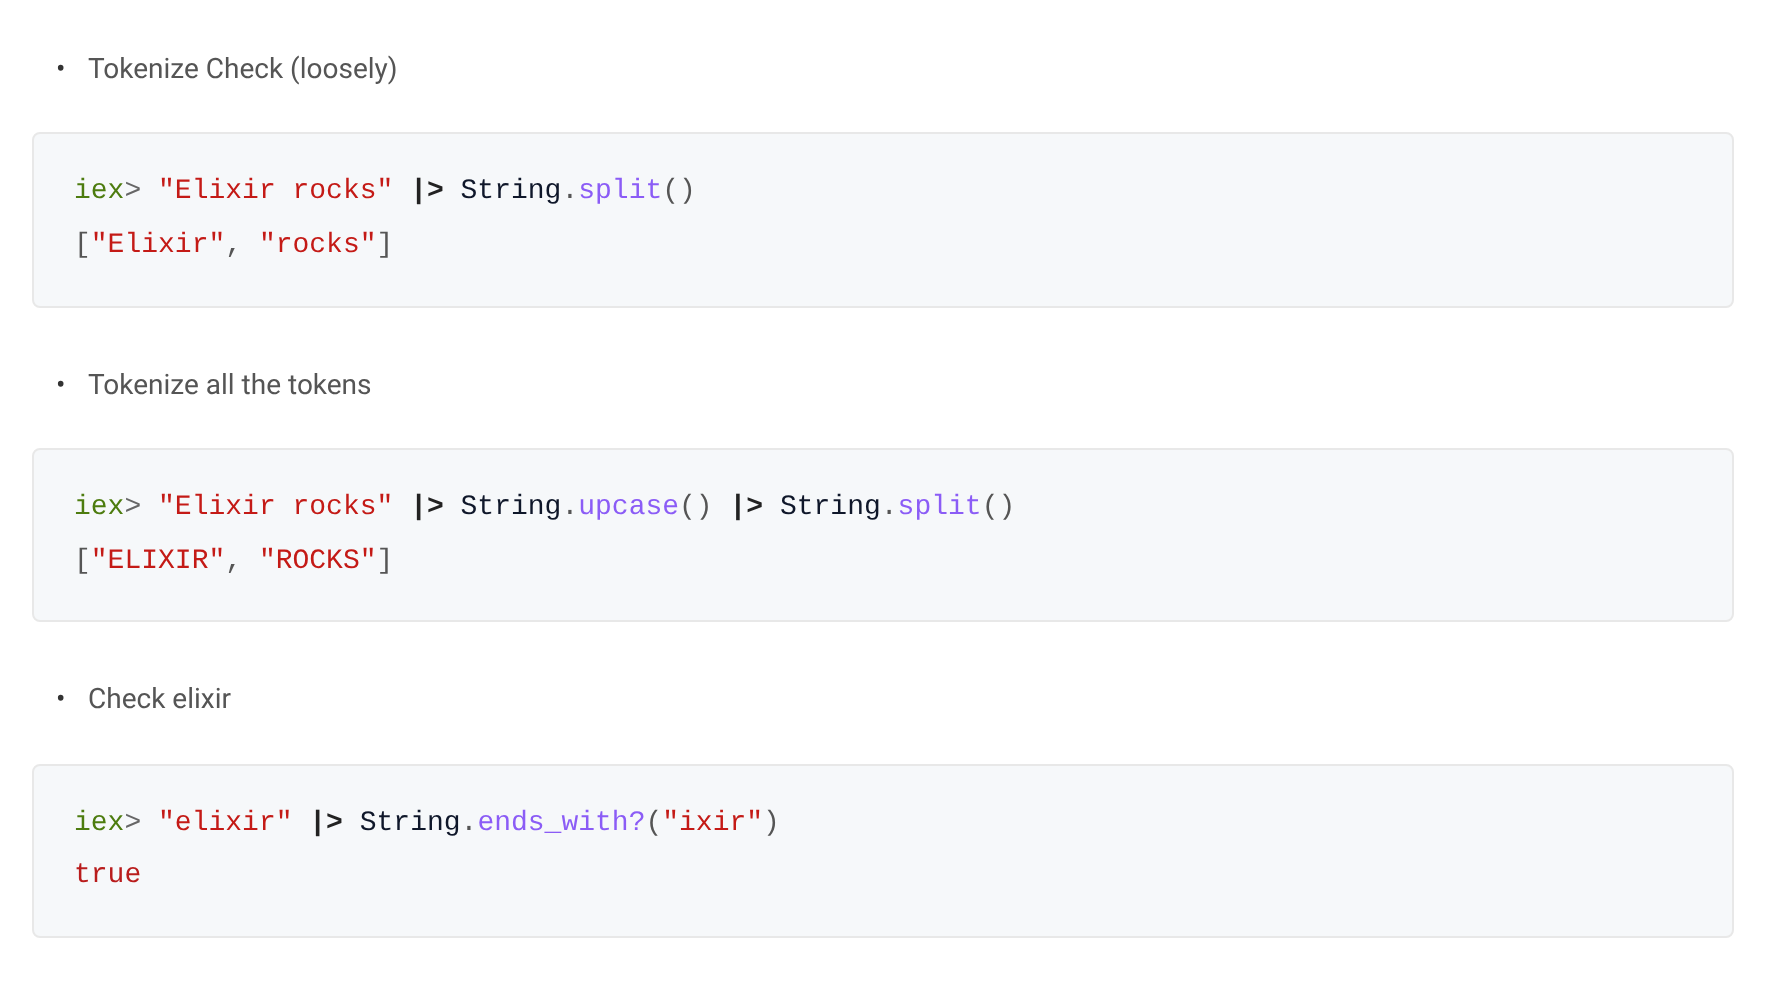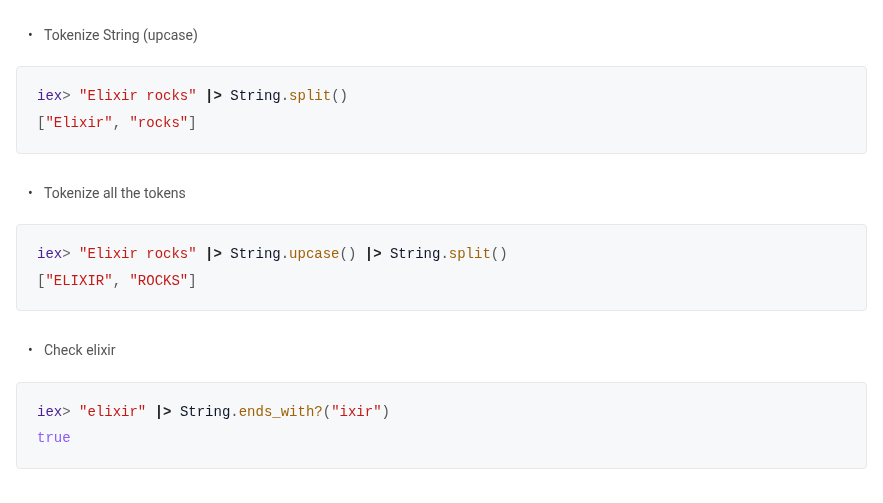--- a/index.html
+++ b/index.html
@@ -39,37 +39,37 @@
       padding: 16px 20px;
       margin-bottom: 28px;
       font-family: "SFMono-Regular", Consolas, "Liberation Mono", Menlo, monospace;
       font-size: 14px;
       line-height: 1.9;
       overflow-x: auto;
     }
     .code-block .line {
       white-space: pre;
     }
-    .tok-prompt { color: #4c1d95; }
+    .tok-prompt { color: #4d7c0f; }
     .tok-gt { color: #666; }
     .tok-string { color: #c41a16; }
     .tok-pipe { color: #222; font-weight: bold; }
     .tok-module { color: #0f172a; }
     .tok-dot { color: #555; }
-    .tok-method { color: #a16207; }
+    .tok-method { color: #8b5cf6; }
     .tok-paren { color: #555; }
     .tok-bracket { color: #555; }
     .tok-comma { color: #555; }
-    .tok-bool { color: #8b5cf6; }
+    .tok-bool { color: #b91c1c; }
   </style>
 </head>
 <body>
 
 <ul>
-  <li>Tokenize String (upcase)</li>
+  <li>Tokenize Check (loosely)</li>
 </ul>
 <div class="code-block">
   <div class="line"><span class="tok-prompt">iex</span><span class="tok-gt">&gt; </span><span class="tok-string">"Elixir rocks"</span><span> </span><span class="tok-pipe">|&gt;</span><span> </span><span class="tok-module">String</span><span class="tok-dot">.</span><span class="tok-method">split</span><span class="tok-paren">()</span></div>
   <div class="line"><span class="tok-bracket">[</span><span class="tok-string">"Elixir"</span><span class="tok-comma">, </span><span class="tok-string">"rocks"</span><span class="tok-bracket">]</span></div>
 </div>
 
 <ul>
   <li>Tokenize all the tokens</li>
 </ul>
 <div class="code-block">

